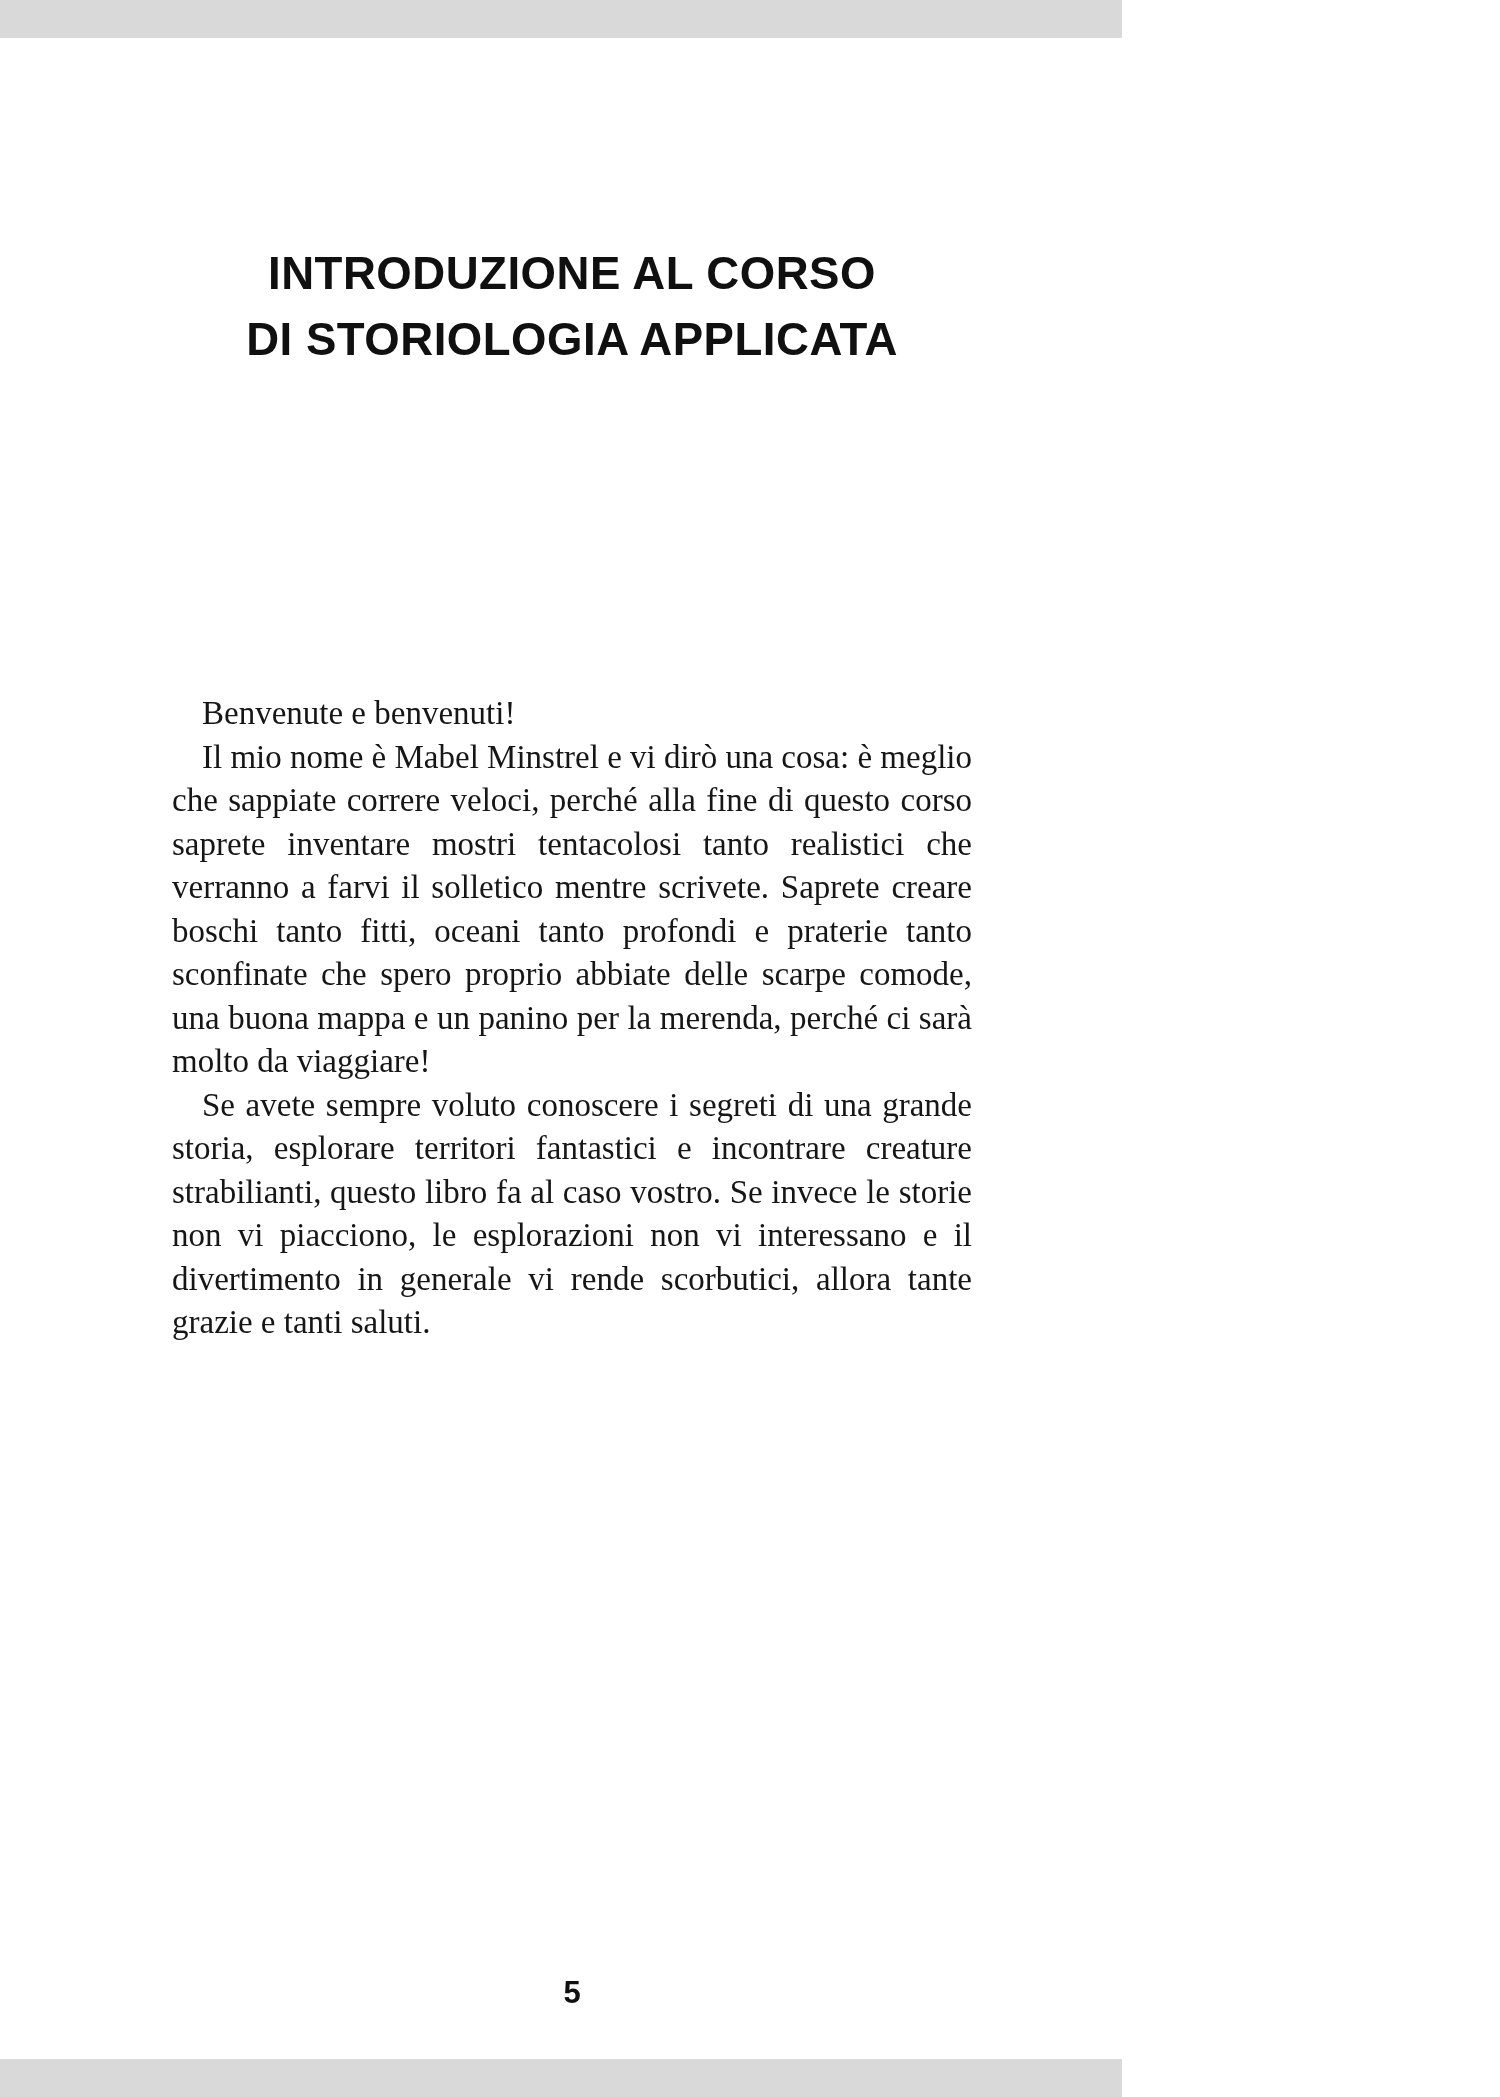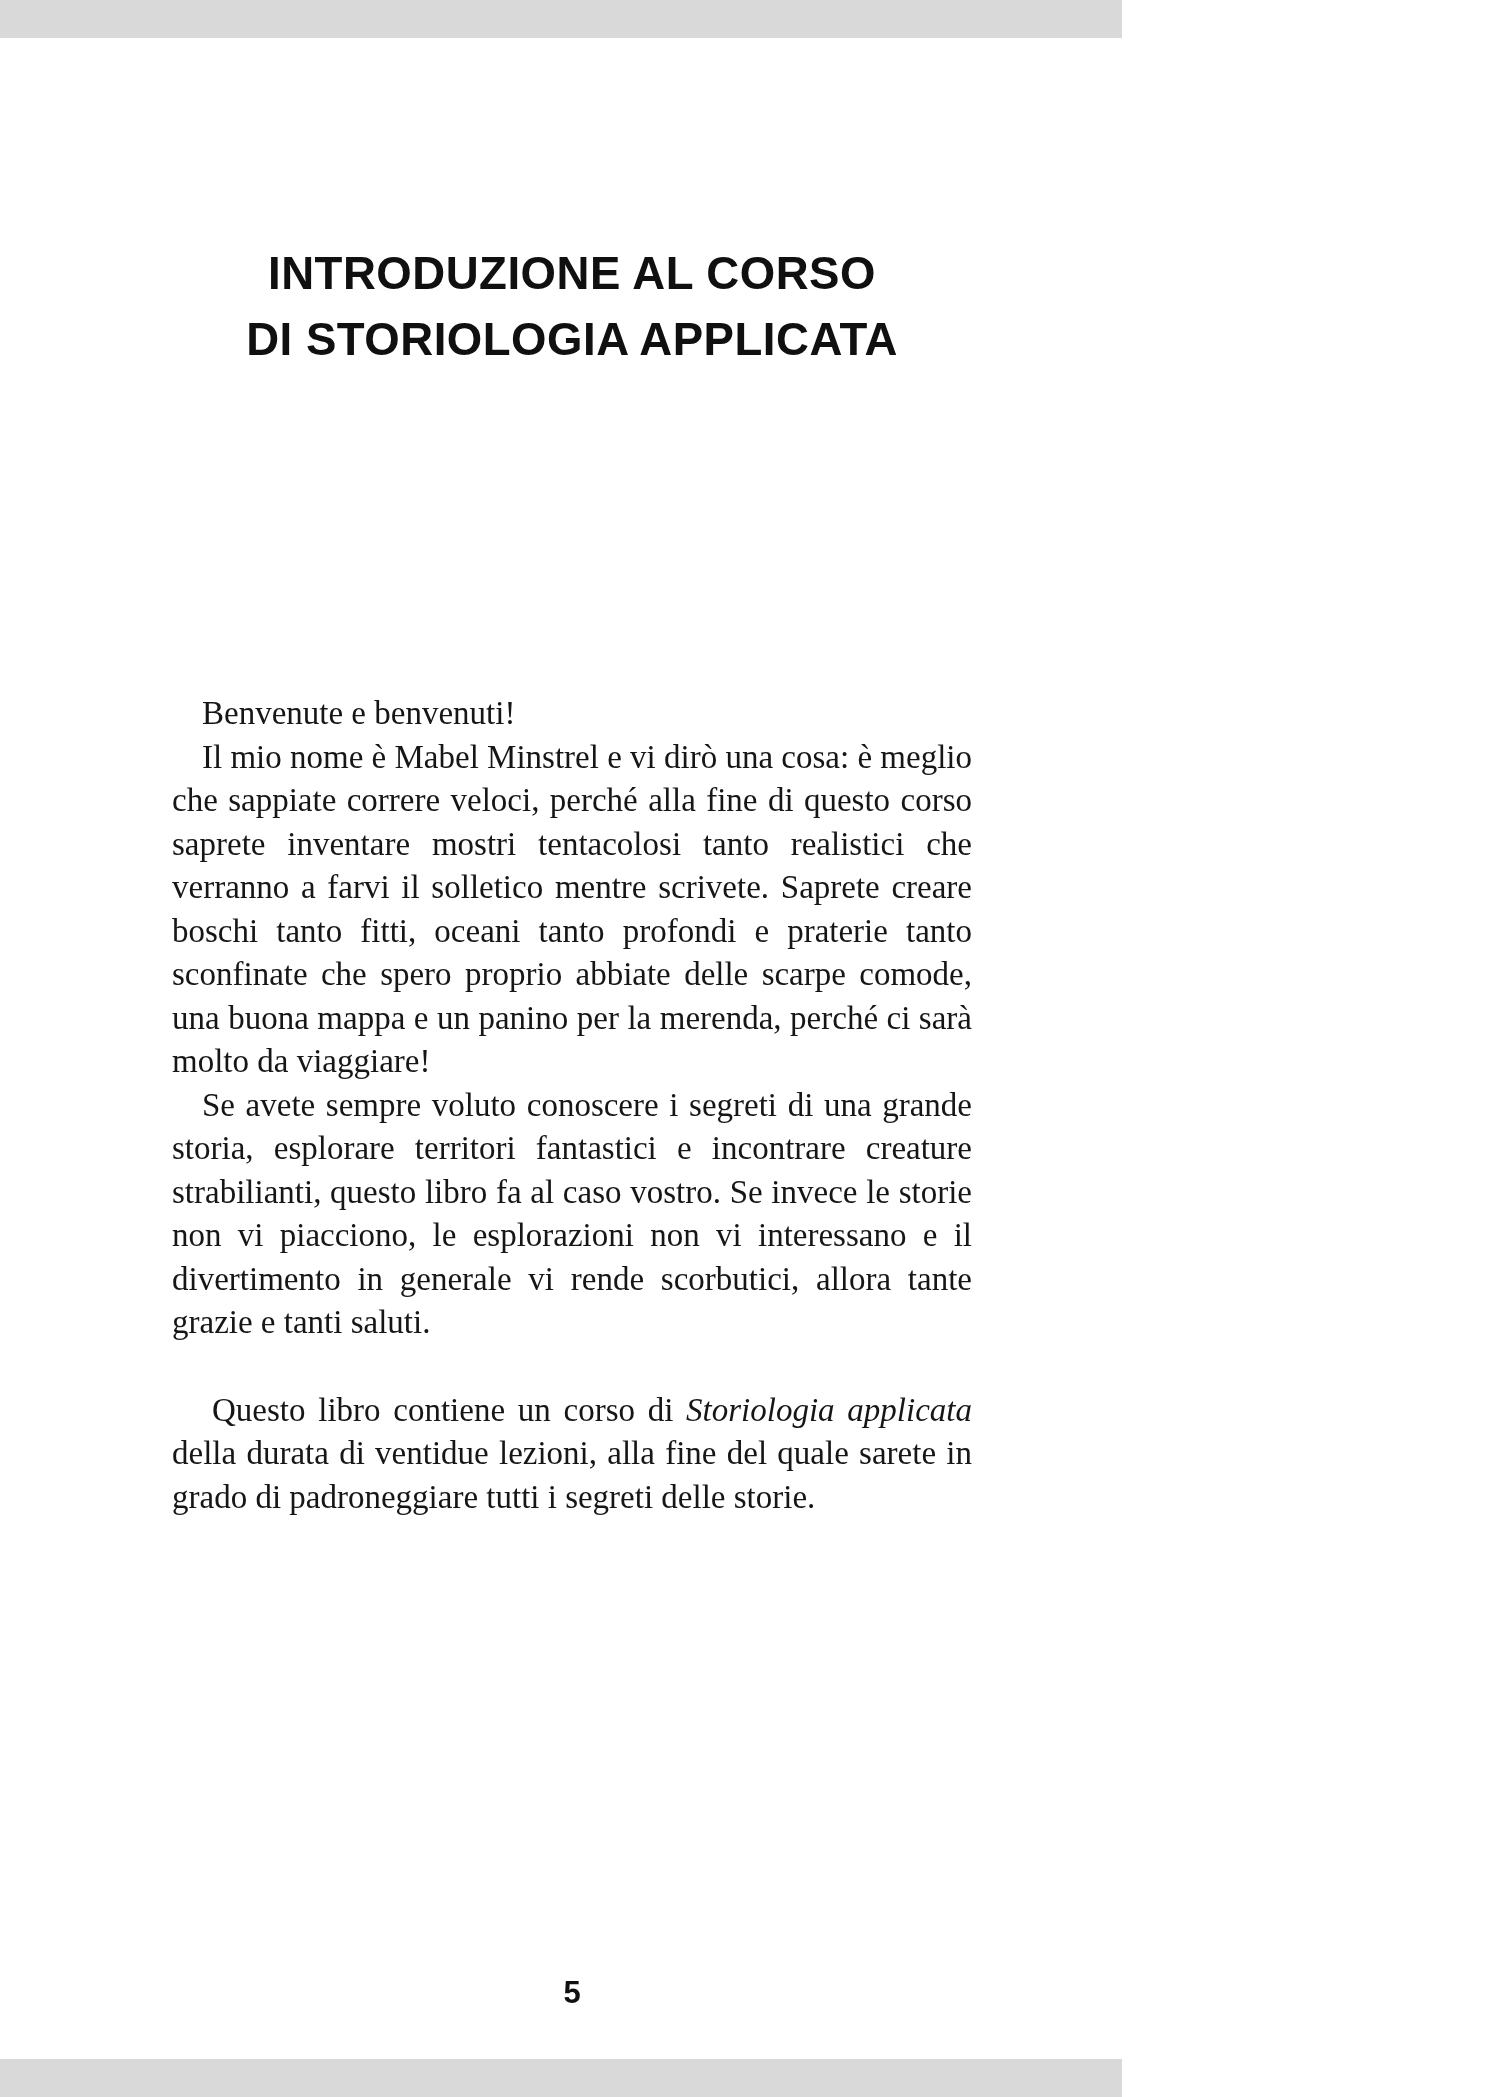--- a/index.html
+++ b/index.html
@@ -87,21 +87,20 @@
 
     <h1 class="chapter-title">
       <span>INTRODUZIONE AL CORSO</span><br>
       <span>DI STORIOLOGIA APPLICATA</span>
     </h1>
 
     <div class="body-text">
       <p>Benvenute e benvenuti!</p>
       <p>Il mio nome è Mabel Minstrel e vi dirò una cosa: è meglio che sappiate correre veloci, perché alla fine di questo corso saprete inventare mostri tentacolosi tanto realistici che verranno a farvi il solletico mentre scrivete. Saprete creare boschi tanto fitti, oceani tanto profondi e praterie tanto sconfinate che spero proprio abbiate delle scarpe comode, una buona mappa e un panino per la merenda, perché ci sarà molto da viaggiare!</p>
       <p>Se avete sempre voluto conoscere i segreti di una grande storia, esplorare territori fantastici e incontrare creature strabilianti, questo libro fa al caso vostro. Se invece le storie non vi piacciono, le esplorazioni non vi interessano e il divertimento in generale vi rende scorbutici, allora tante grazie e tanti saluti.</p>
-      <p class="spaced"><span>Questo libro contiene un corso di </span><em>Storiologia applicata</em><span> della durata di ventidue lezioni, alla fine del quale sarete in grado di padroneggiare tutti i segreti delle storie.</span></p>
     </div>
 
   </div>
 
   <div class="page-number">5</div>
 
   <div class="scan-bar bottom"></div>
 
 </div>
 

